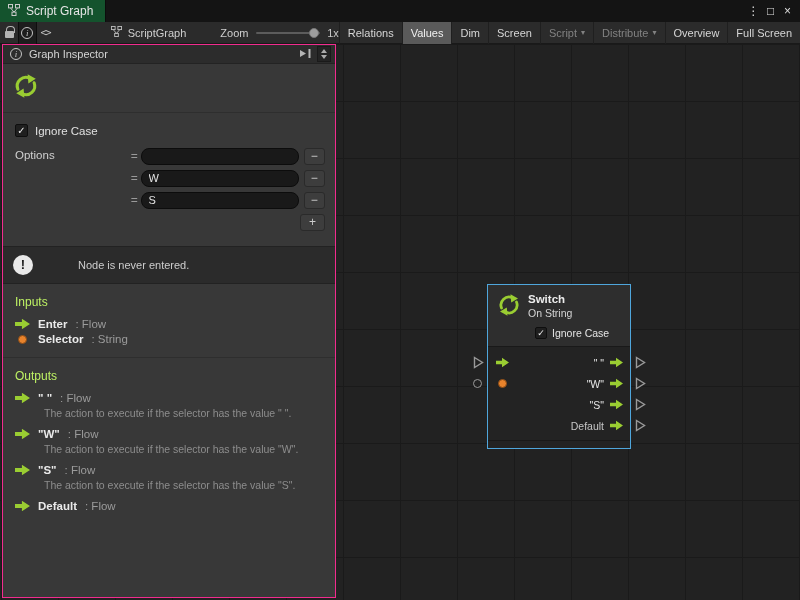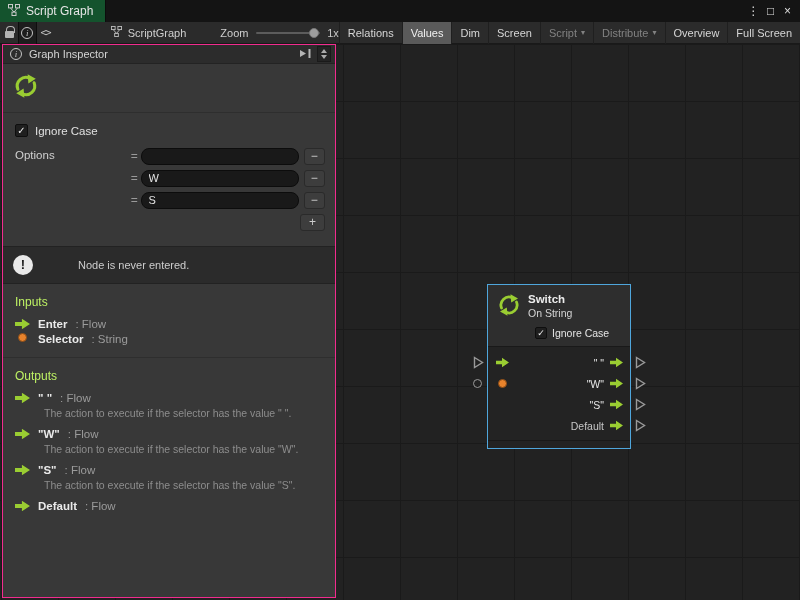--- a/index.html
+++ b/index.html
@@ -84,21 +84,21 @@
   .opt-row { display:flex; align-items:center; height:22px; }
   .opt-handle { width:16px; text-align:center; color:#9a9a9a; font-size:12px; letter-spacing:-1px; }
   .opt-field { flex:1; height:17px; background:#191919; border:1px solid #0c0c0c; border-radius:8px; color:#e2e2e2; font-size:11px; padding:0 7px; outline:none; font-family:inherit; }
   .opt-minus, .opt-plus { width:25px; height:17px; margin-left:5px; background:#3d3d3d; border:1px solid #2a2a2a; border-radius:3px; color:#cccccc; font-size:12px; line-height:14px; text-align:center; }
   .opt-plus-row { display:flex; justify-content:flex-end; padding:3px 0 7px; }
   .warning { display:flex; align-items:center; gap:9px; background:#2b2b2b; border-top:1px solid #222222; border-bottom:1px solid #222222; padding:8px 10px; margin-top:8px; }
   .warn-icon { flex:none; width:20px; height:20px; border-radius:50%; background:#e9e9e9; color:#1b1b1b; font-weight:bold; font-size:13px; text-align:center; line-height:20px; }
   .warn-text { font-size:11px; color:#cdcdcd;padding-left:36px; }
   .section { padding:11px 12px 2px; }
   .section-title { font-size:12px; color:#bef264; margin-bottom:9px; }
-  .port-item { display:flex; align-items:flex-start; gap:8px; margin:0 0 3px; font-size:11.5px; }
+  .port-item { display:flex; align-items:center; gap:8px; margin:0 0 3px; font-size:11.5px; }
   .pi-name { font-weight:bold; color:#eaeaea; }
   .pi-type { color:#9b9b9b; }
   .port-desc { margin:1px 0 9px 29px; font-size:10.5px; color:#8d8d8d; }
   .hr { border-top:1px solid #2e2e2e; margin:7px 0 0; }
 </style>
 </head>
 <body>
 
 <div class="titlebar">
   <div class="tab">

